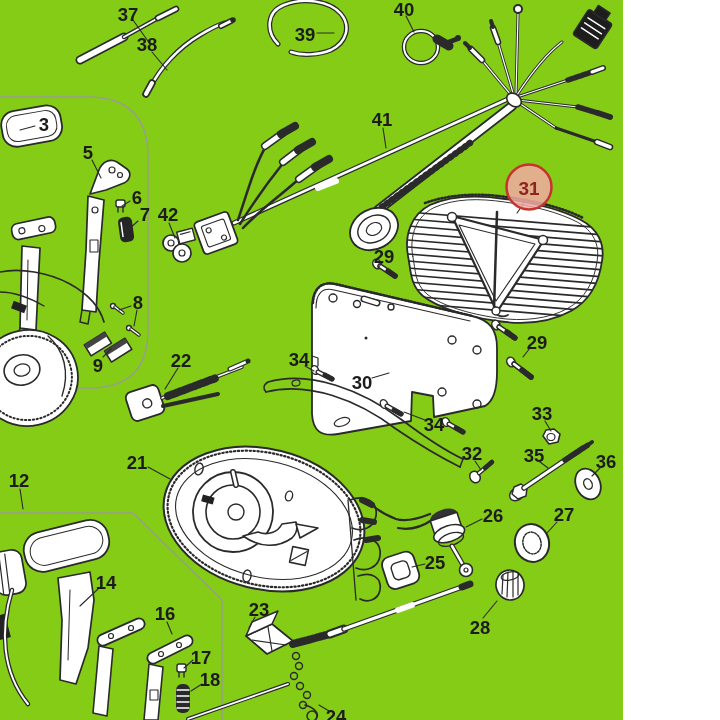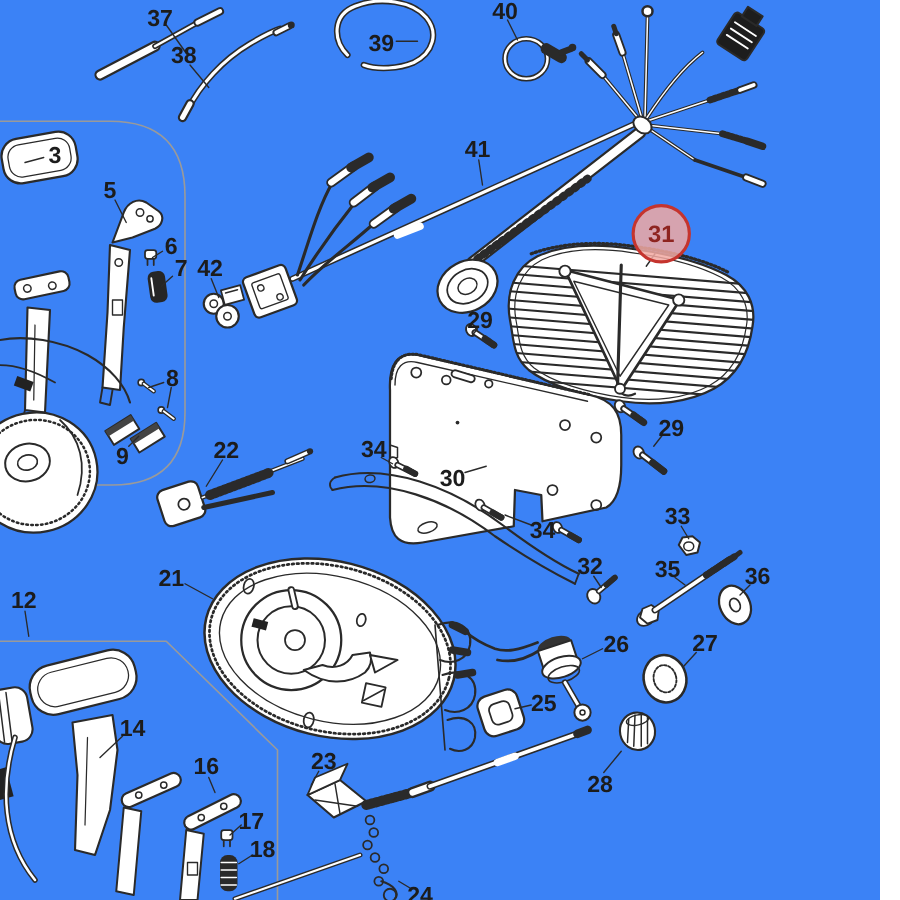--- a/index.html
+++ b/index.html
@@ -1,16 +1,16 @@
 <!DOCTYPE html>
 <html><head>
 <meta charset="utf-8">
 <style>
   html,body{margin:0;padding:0;background:#fff;}
-  .canvas{position:relative;width:704px;height:720px;overflow:hidden;background:#3b82f6;}
+  .canvas{position:relative;width:623px;height:720px;overflow:hidden;background:#84cc16;}
   svg{display:block;}
   text.plabel{font-family:"Liberation Sans",sans-serif;font-weight:bold;font-size:18.5px;fill:#1c1c1c;text-anchor:middle;}
   text.hlabel{font-family:"Liberation Sans",sans-serif;font-weight:bold;font-size:19px;text-anchor:middle;}
 </style>
 </head>
 <body>
 
 <div class="canvas">
 <svg width="720" height="720" viewBox="0 0 720 720">
   <defs>

